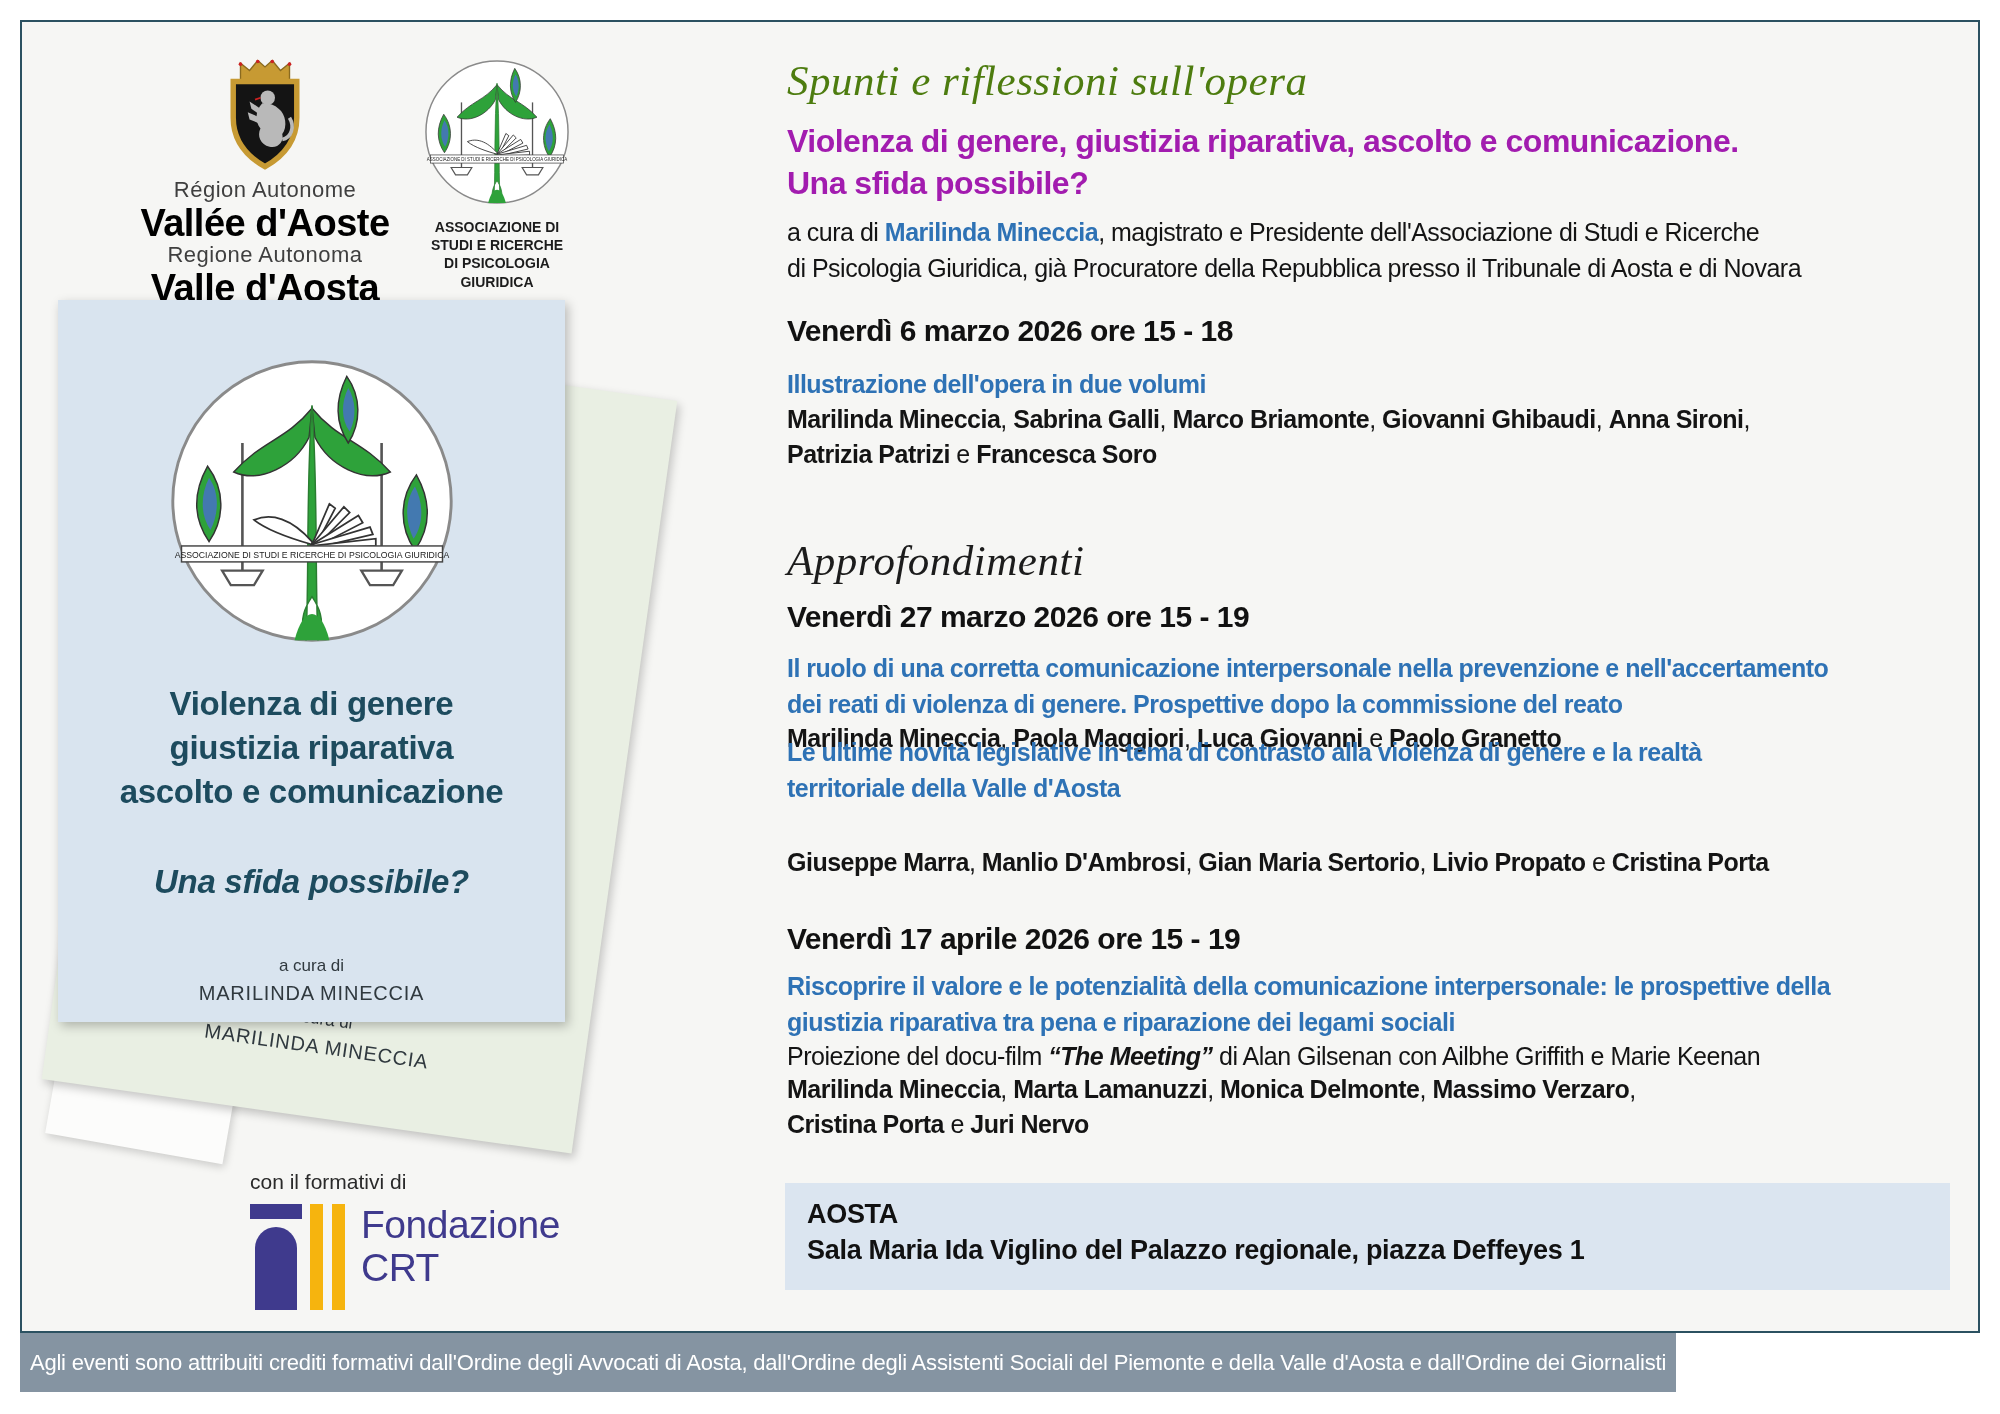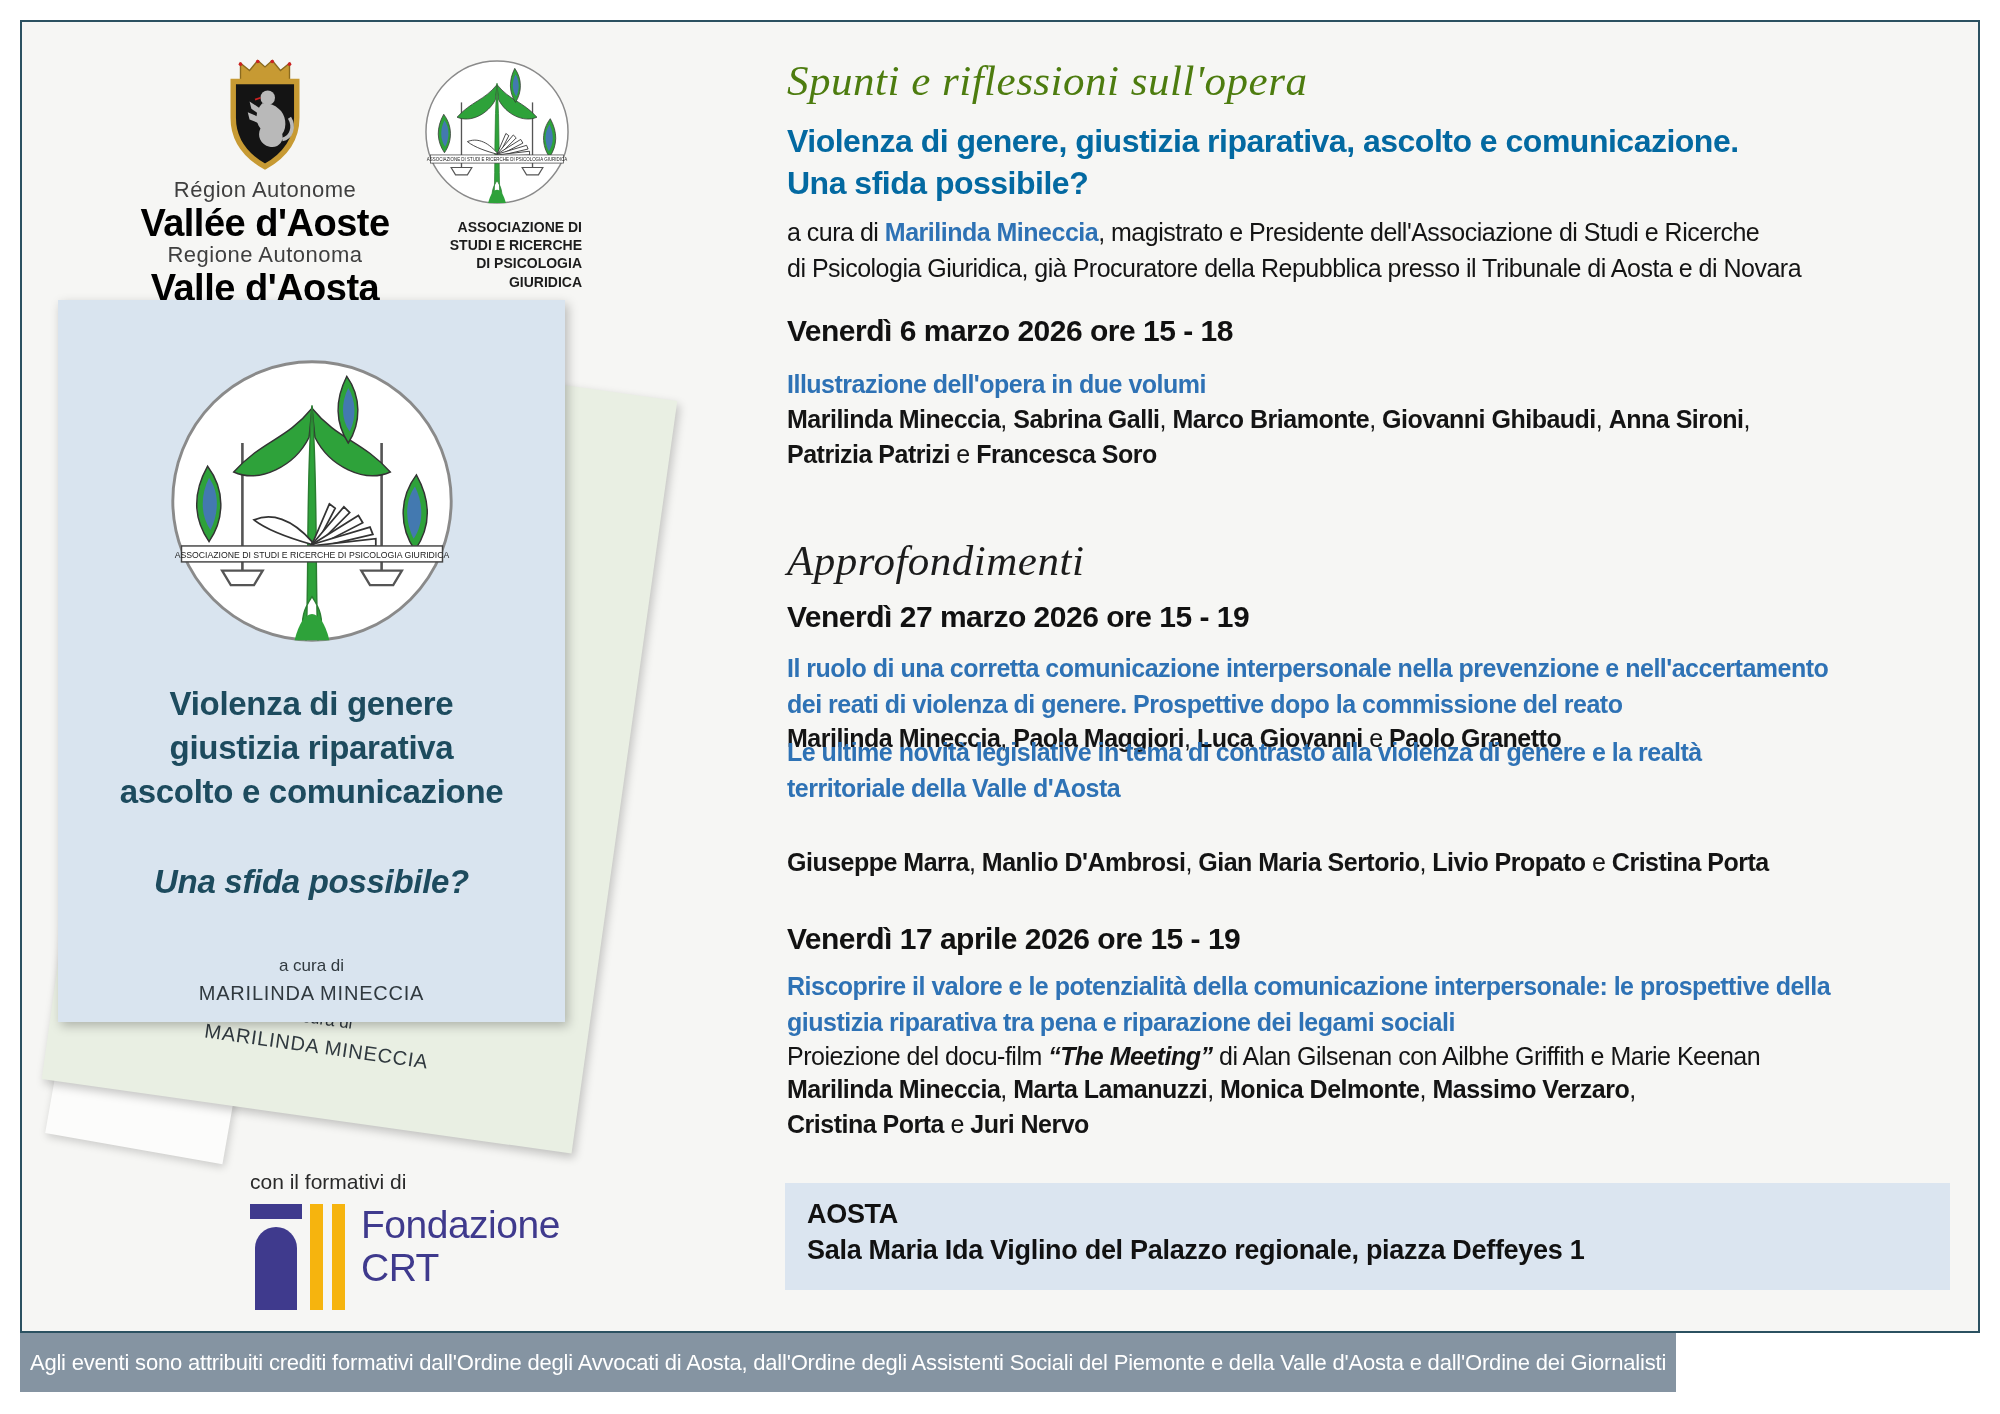--- a/index.html
+++ b/index.html
@@ -5,21 +5,21 @@
   html,body{margin:0;padding:0;background:#ffffff;}
   .page{position:relative;width:2000px;height:1414px;background:#ffffff;overflow:hidden;
         font-family:"Liberation Sans",sans-serif;}
   .abs{position:absolute;}
   .canvas{position:absolute;left:20px;top:20px;width:1956px;height:1309px;
           background:#f6f6f4;border:2px solid #2b5161;}
   
   .region-block{left:118px;top:34px;width:250px;text-align:center;}
   .region-line-sm{font-size:22px;color:#3f3f3f;line-height:1.12;letter-spacing:.5px;}
   .region-line-lg{font-size:38px;font-weight:bold;color:#000000;line-height:1.06;letter-spacing:-.5px;}
-  .assoc-block{left:390px;top:36px;width:170px;text-align:right;}
+  .assoc-block{left:390px;top:36px;width:170px;text-align:center;}
   .assoc-caption{margin-top:12px;font-size:14px;font-weight:bold;color:#1c1c1c;line-height:1.3;}
   
   .sheet-white{left:60px;top:690px;width:180px;height:440px;background:#fcfcfb;
                transform:rotate(10deg);box-shadow:2px 3px 8px rgba(0,0,0,.18);z-index:1;}
   .cover{box-sizing:border-box;text-align:center;}
   .cover-back{left:70px;top:338px;width:535px;height:760px;background:#e9efe3;
               transform:rotate(8deg);box-shadow:3px 4px 10px rgba(0,0,0,.22);z-index:2;}
   .cover-front{left:36px;top:278px;width:507px;height:722px;background:#d9e4ef;
                box-shadow:3px 4px 10px rgba(0,0,0,.25);z-index:3;}
   .cover-logo{margin:56px auto 0 auto;width:290px;height:290px;}
@@ -37,21 +37,21 @@
   .crt-bar-navy{position:absolute;left:0;top:0;width:52px;height:15px;background:#3f3a8d;}
   .crt-arch{position:absolute;left:5px;top:23px;width:42px;height:83px;background:#3f3a8d;
             border-radius:21px 21px 0 0;}
   .crt-y1{position:absolute;left:60px;top:0;width:13px;height:106px;background:#f6b40e;}
   .crt-y2{position:absolute;left:82px;top:0;width:13px;height:106px;background:#f6b40e;}
   .crt-text{margin-left:16px;font-size:39px;color:#3f3a8d;line-height:1.1;letter-spacing:-.5px;}
   
   .col{left:765px;width:1195px;color:#141414;}
   .kicker{top:34px;font-family:"Liberation Serif",serif;font-style:italic;
           font-size:43px;color:#4d7c0f;letter-spacing:.5px;}
-  .main-title{top:98px;font-size:32px;font-weight:bold;color:#0369a1;
+  .main-title{top:98px;font-size:32px;font-weight:bold;color:#a21caf;
               line-height:1.32;letter-spacing:-.5px;}
   .body-text{font-size:25px;line-height:36px;letter-spacing:-.5px;color:#141414;}
   .curator-para{top:192px;}
   .hl{color:#2e72b5;font-weight:bold;}
   .bi{font-weight:bold;font-style:italic;}
   .date-h{font-size:30px;font-weight:bold;color:#111;letter-spacing:-.5px;}
   .session-title{font-weight:bold;color:#2e72b5;}
   .names b{font-weight:bold;}
   .serif-h{font-family:"Liberation Serif",serif;font-style:italic;font-size:43px;
            color:#1c1c1c;letter-spacing:.5px;}

